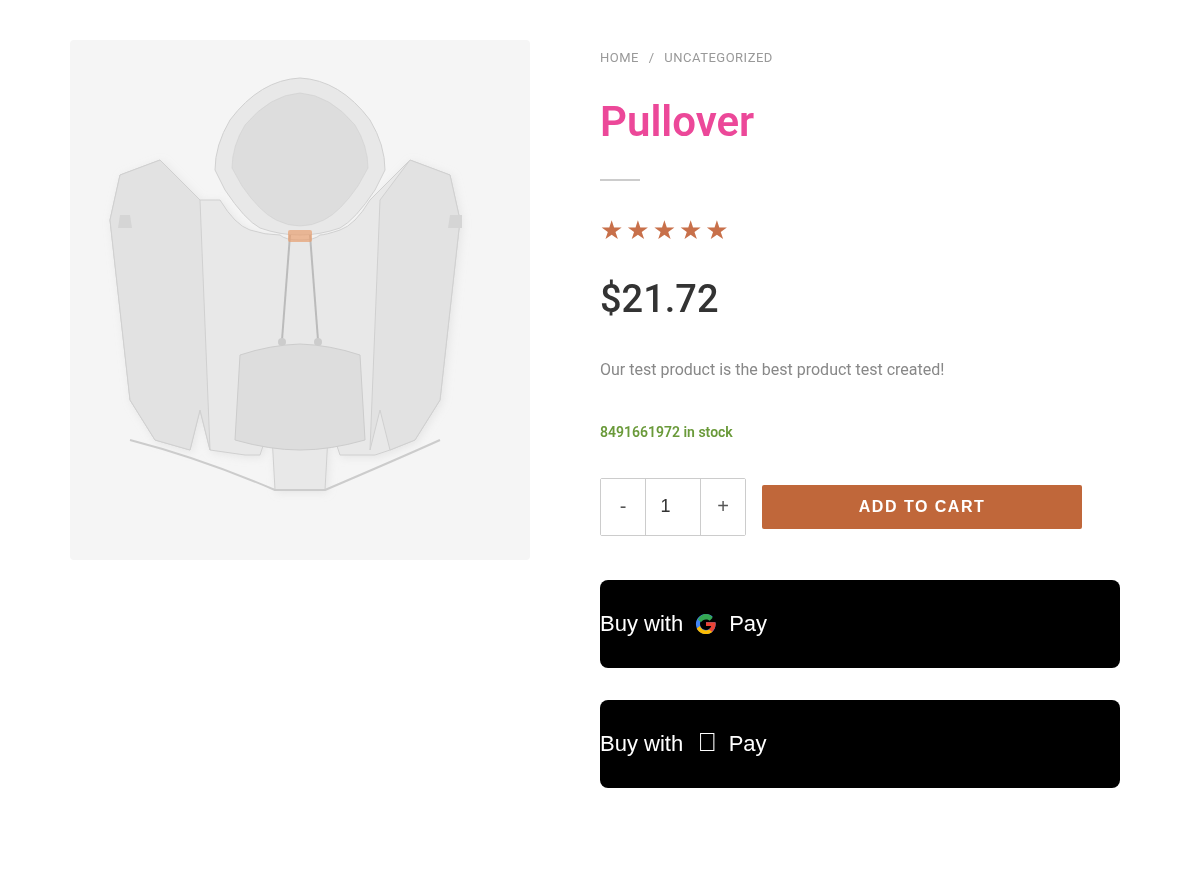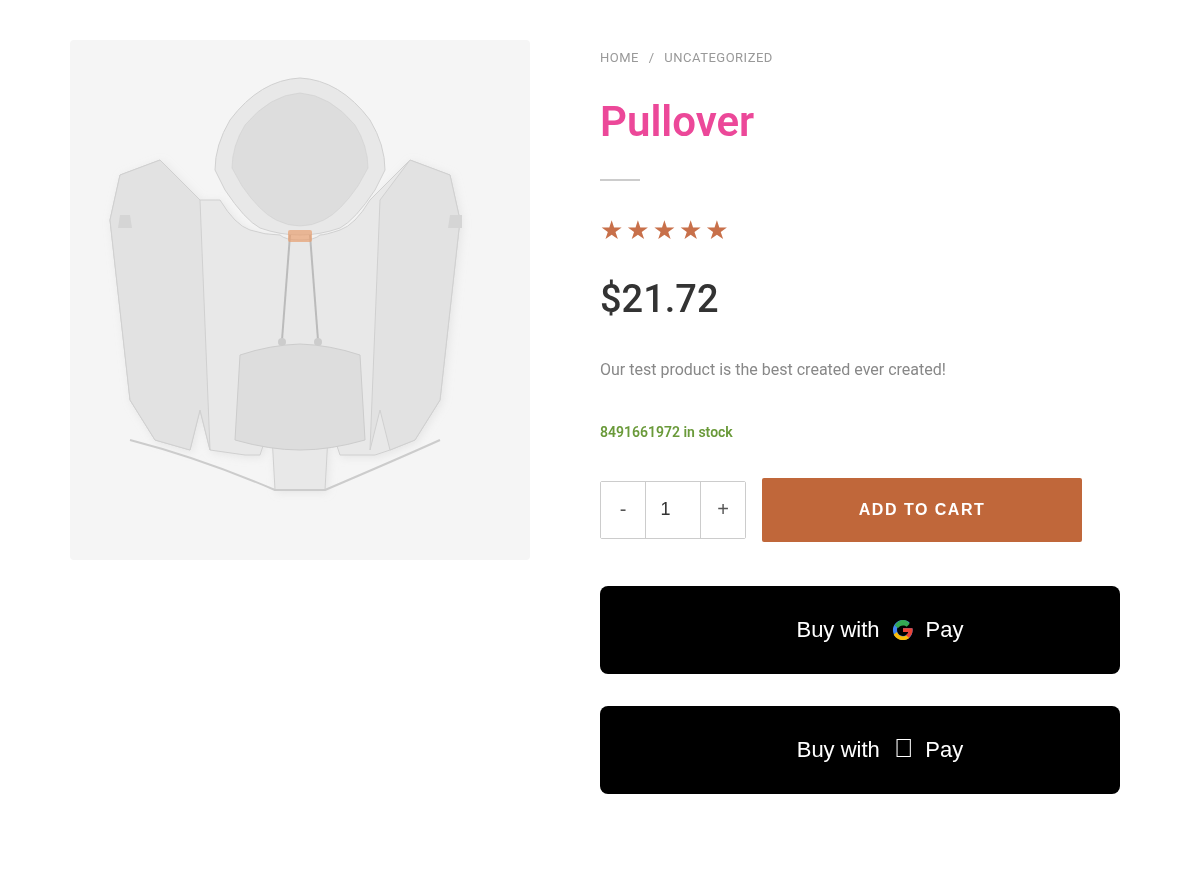--- a/index.html
+++ b/index.html
@@ -124,21 +124,21 @@
       text-align: center;
       font-size: 18px;
       color: #333;
       outline: none;
     }
     .add-to-cart-btn {
       background: #c0673a;
       color: #fff;
       border: none;
       padding: 0 40px;
-      height: 64px;
+      height: 44px;
       font-size: 16px;
       font-weight: 700;
       letter-spacing: 1.5px;
       text-transform: uppercase;
       cursor: pointer;
       border-radius: 2px;
       flex: 1;
       max-width: 320px;
     }
     .pay-button {
@@ -147,24 +147,22 @@
       height: 88px;
       background: #000;
       color: #fff;
       border: none;
       border-radius: 8px;
       font-size: 22px;
       font-weight: 500;
       cursor: pointer;
       display: flex;
       align-items: center;
-      justify-content: center;
       gap: 8px;
       margin-bottom: 16px;
-      padding-left: 40px;
     }
     .apple-icon {
       font-size: 26px;
       margin-right: 2px;
     }
   </style>
 </head>
 <body>
 
 <div class="page-container">
@@ -225,21 +223,21 @@
     <div class="stars-row" style="color: rgb(200, 112, 74);">
       <span class="star" style="color: rgb(200, 112, 74);">★</span>
       <span class="star" style="color: rgb(200, 112, 74);">★</span>
       <span class="star" style="color: rgb(200, 112, 74);">★</span>
       <span class="star" style="color: rgb(200, 112, 74);">★</span>
       <span class="star" style="color: rgb(200, 112, 74);">★</span>
     </div>
 
     <div class="price">$21.72</div>
 
-    <p class="description">Our test product is the best created ever created!</p>
+    <p class="description">Our test product is the best product test created!</p>
 
     <div class="stock-status" style="color: rgb(106, 154, 58);">8491661972 in stock</div>
 
     <div class="cart-row">
       <div class="qty-control">
         <button class="qty-btn">-</button>
         <input class="qty-input" type="number" value="1" min="1" style="">
         <button class="qty-btn">+</button>
       </div>
       <button class="add-to-cart-btn" style="background: rgb(192, 103, 58);">ADD TO CART</button>

